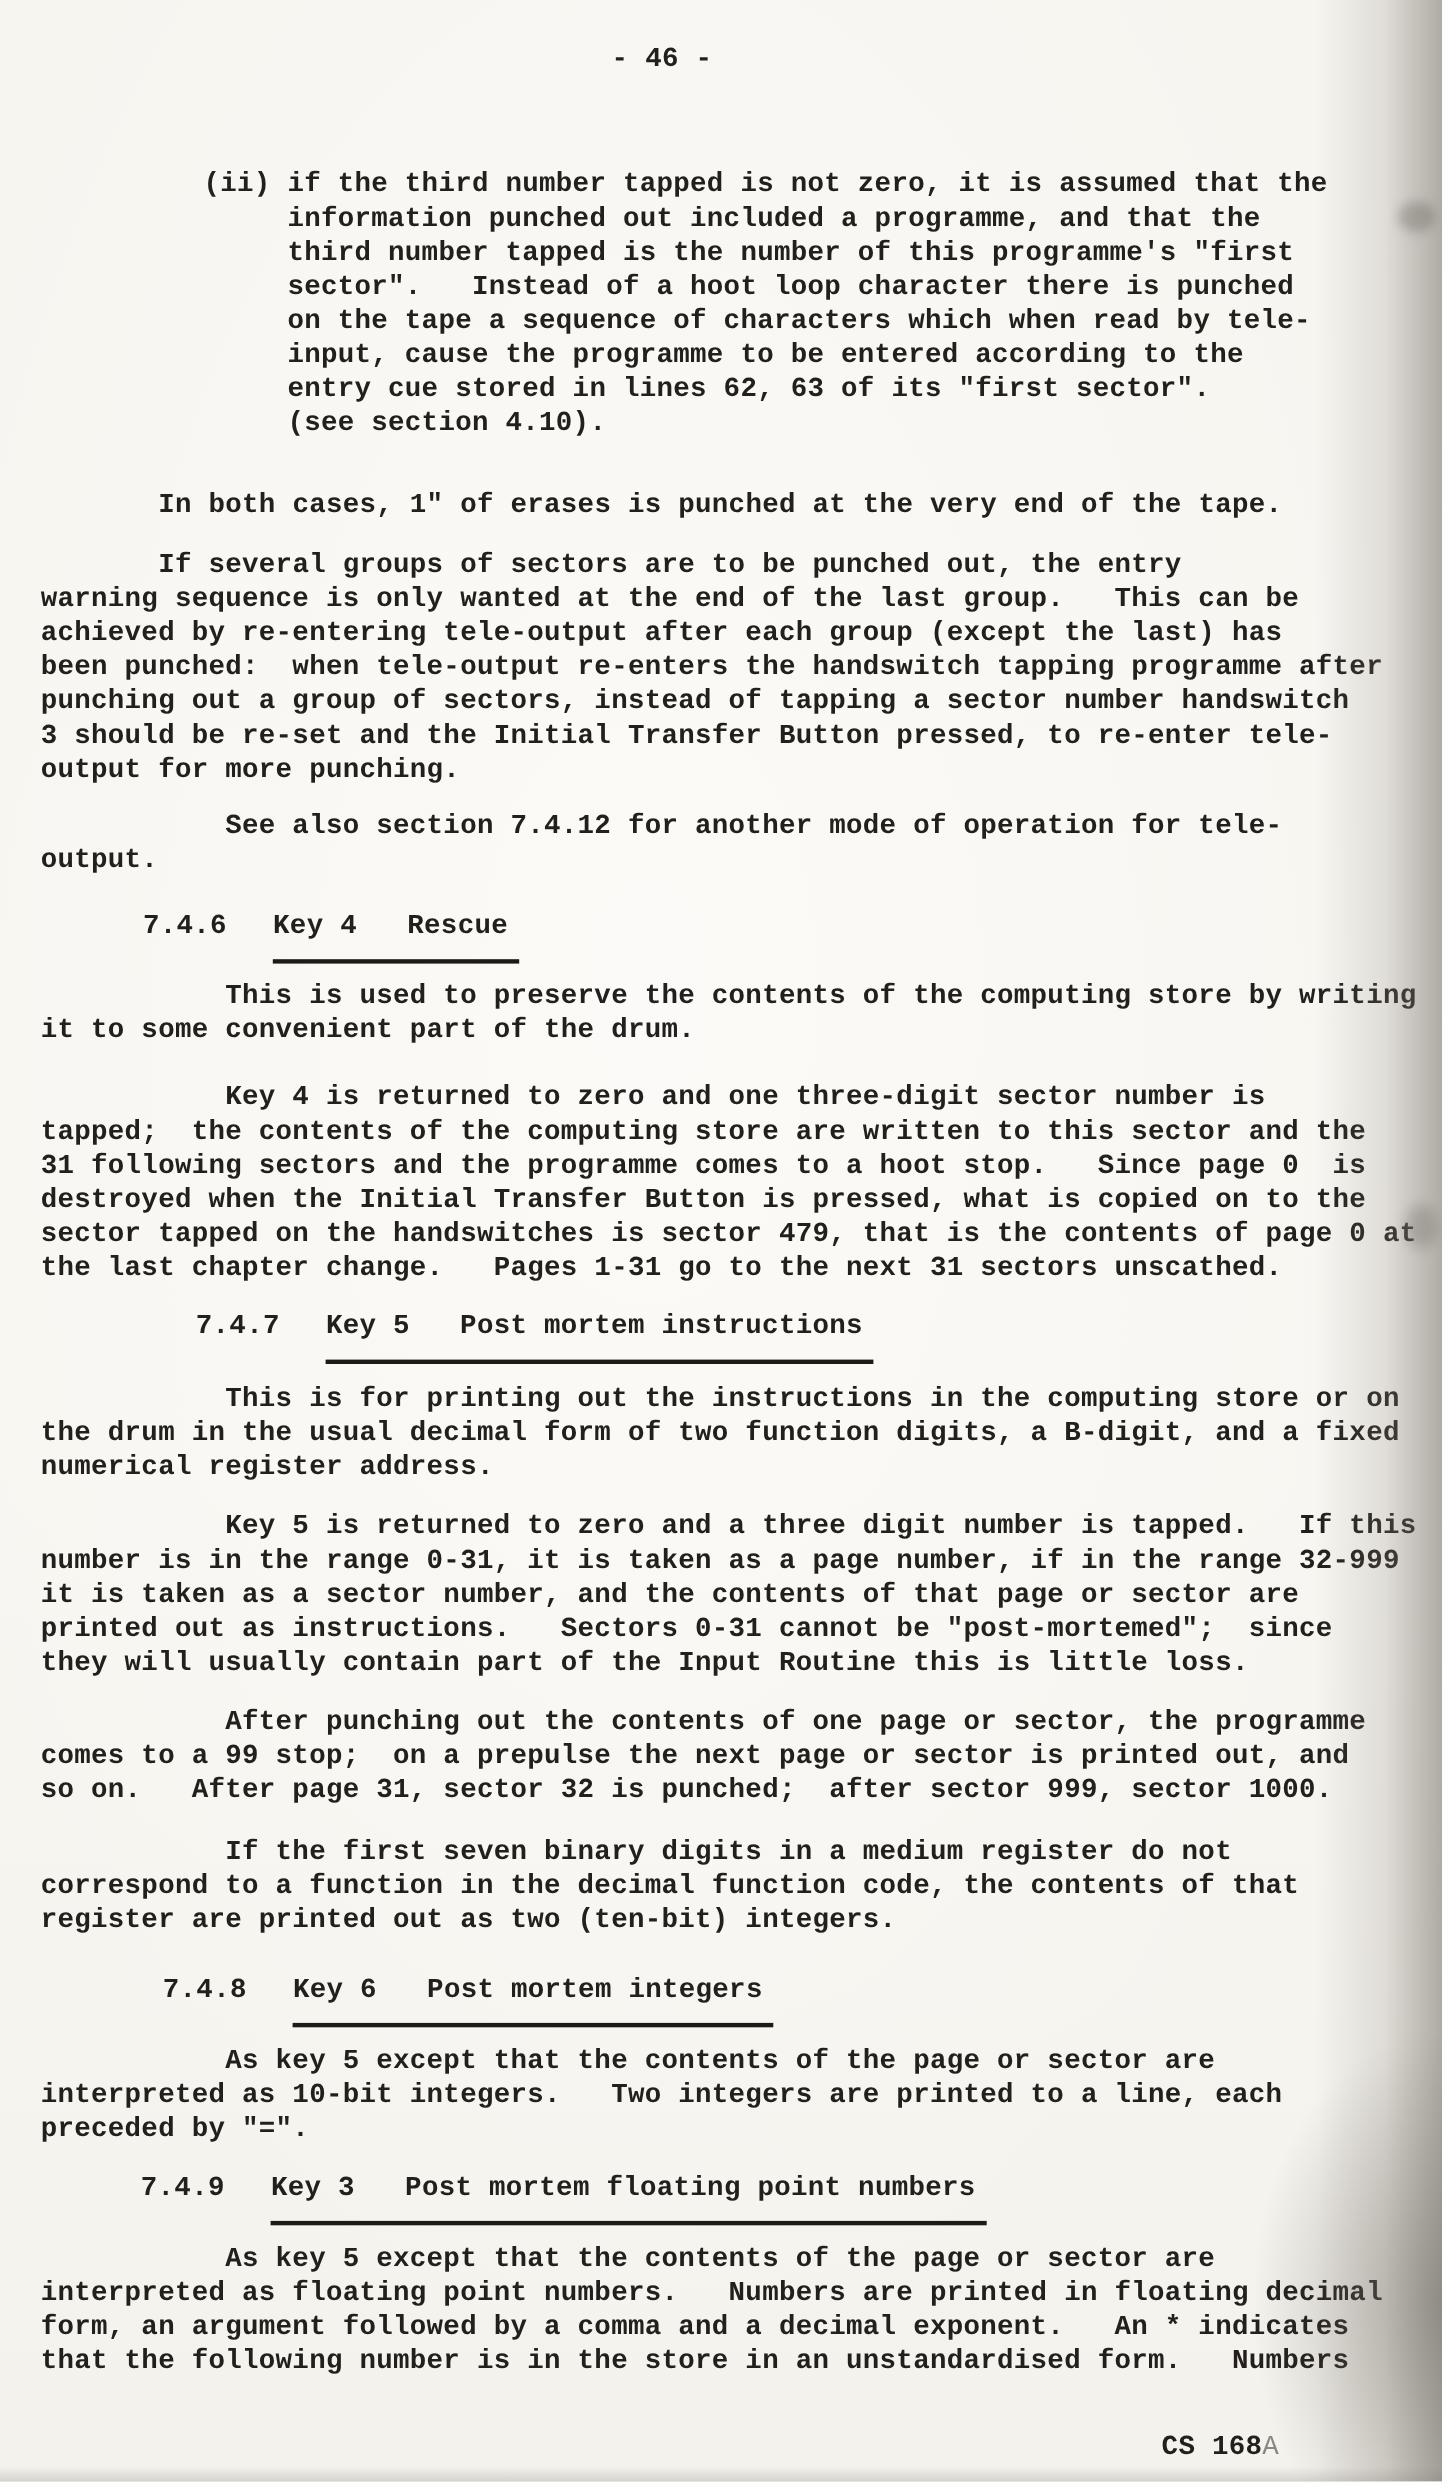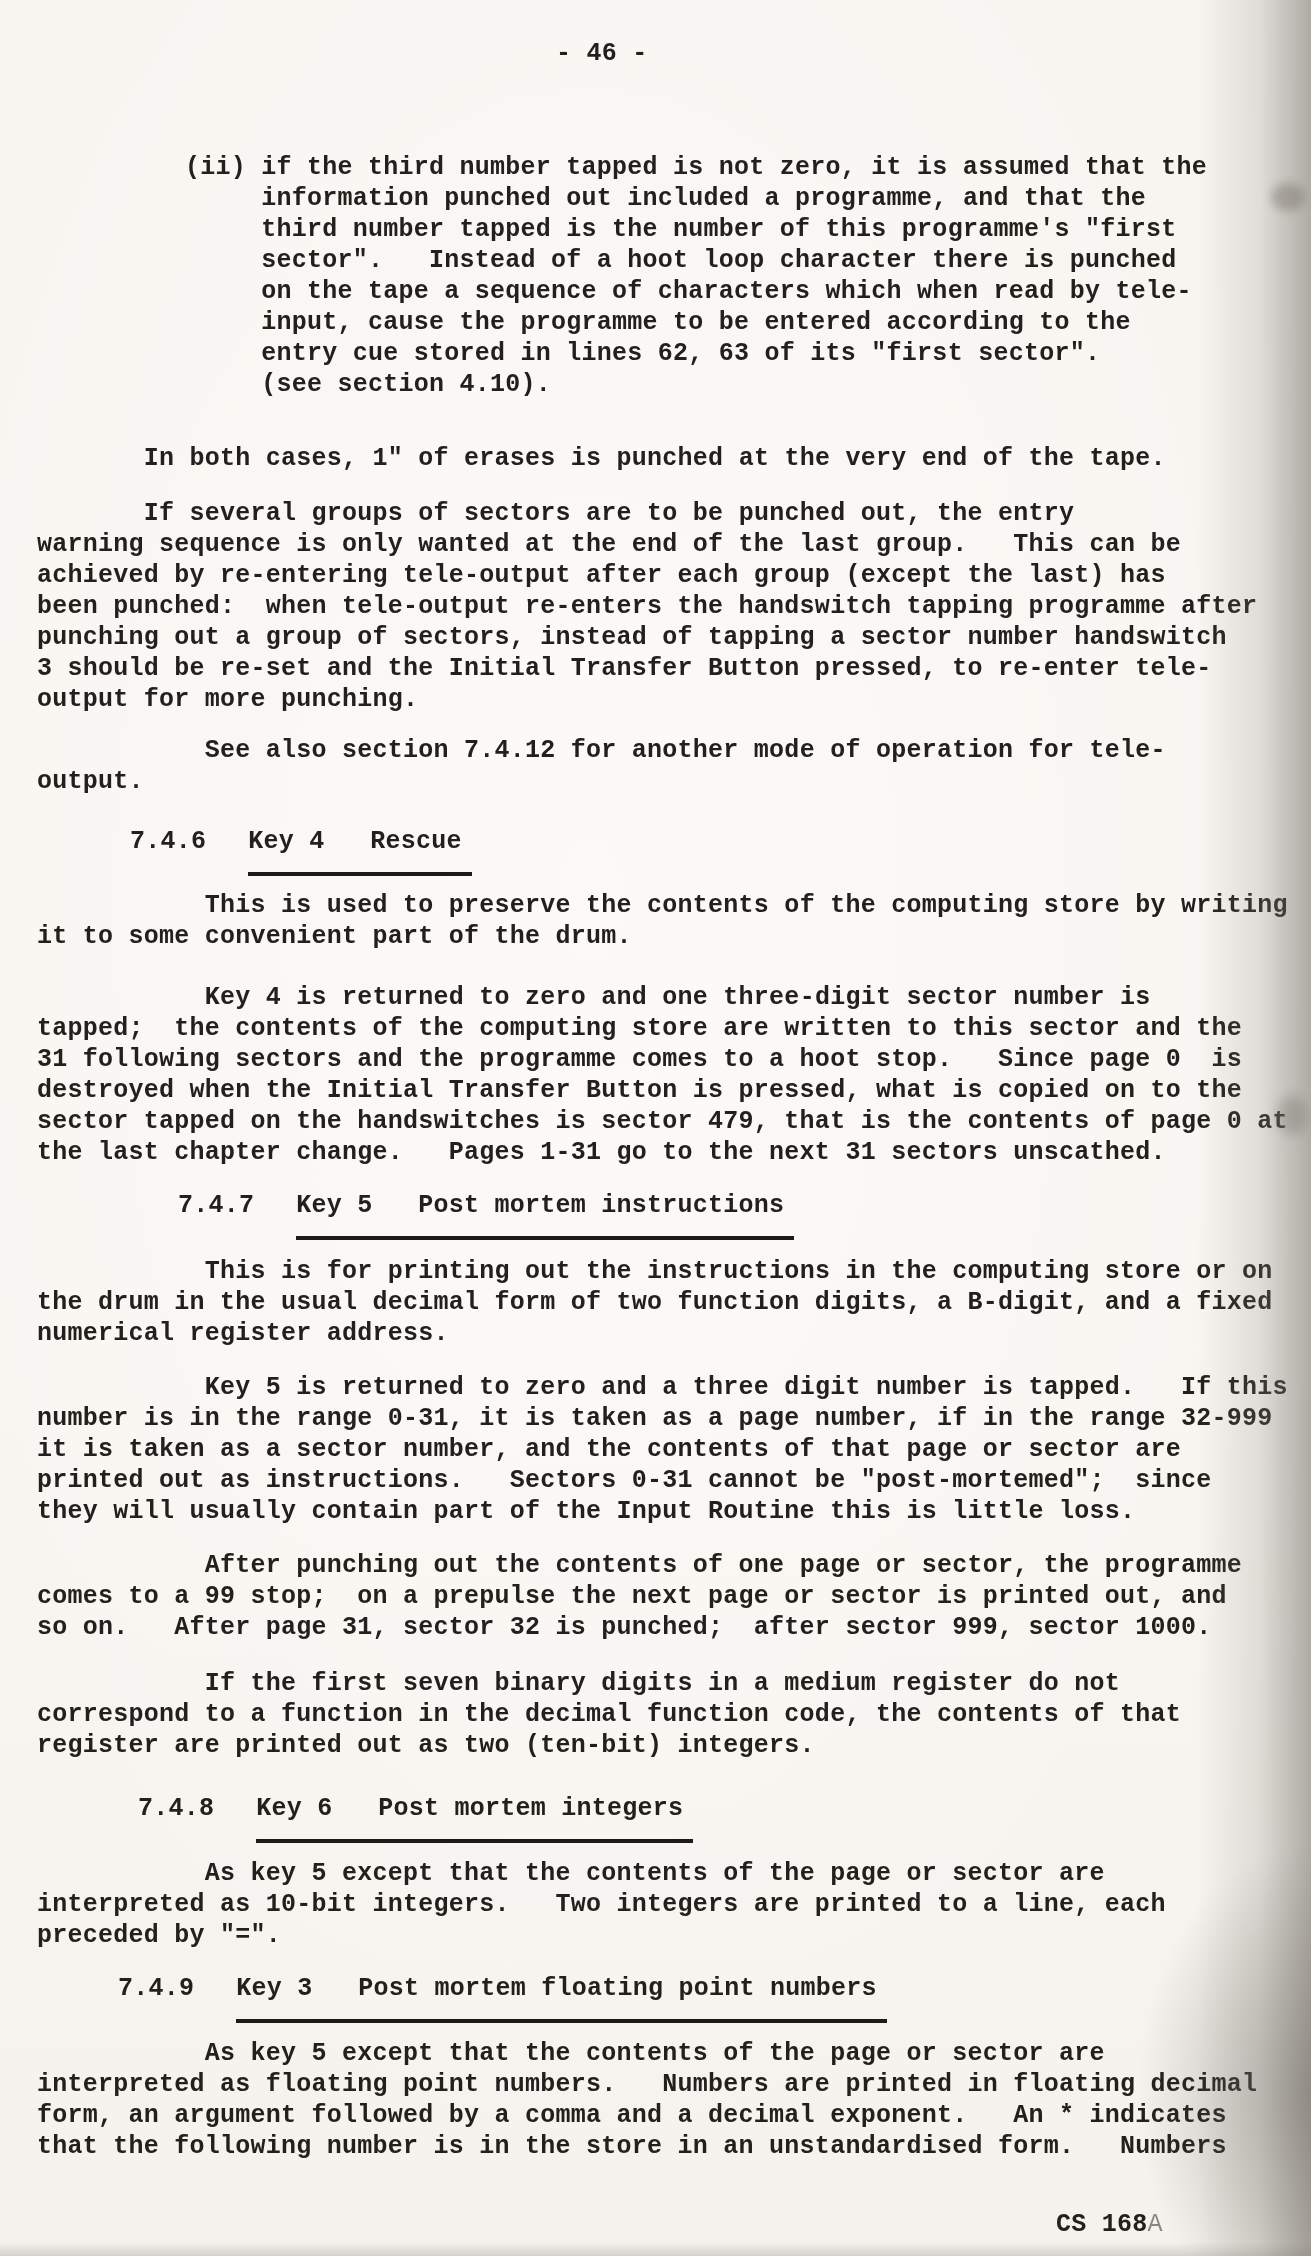--- a/index.html
+++ b/index.html
@@ -25,23 +25,23 @@
   .b2{top:498px;left:37px;}
   .b3{top:735px;left:37px;}
   .b4{top:826px;left:130px;}
   .b5{top:890px;left:37px;}
   .b6{top:982px;left:37px;font-family:Liberation Mono, monospace;}
   .b7{top:1190px;left:130px;margin-left:48px;}
   .b8{top:1256px;left:37px;}
   .b9{top:1372px;left:37px;}
   .b10{top:1550px;left:37px;}
   .b11{top:1668px;left:37px;}
-  .b12{top:1793px;left:138px;}
+  .b12{top:1793px;left:148px;}
   .b13{top:1858px;left:37px;}
-  .b14{top:1973px;left:118px;text-align:right;}
+  .b14{top:1973px;left:128px;text-align:right;}
   .b15{top:2038px;left:37px;}
   .footer{top:2178px;left:995px;}
   .heading{display:flex;}
   .sec-num{flex:0 0 auto;}
   .sec-title{
     margin-left:42px;
     border-bottom:4px solid #1d1a17;
     padding-bottom:15px;
     padding-right:10px;
   }

